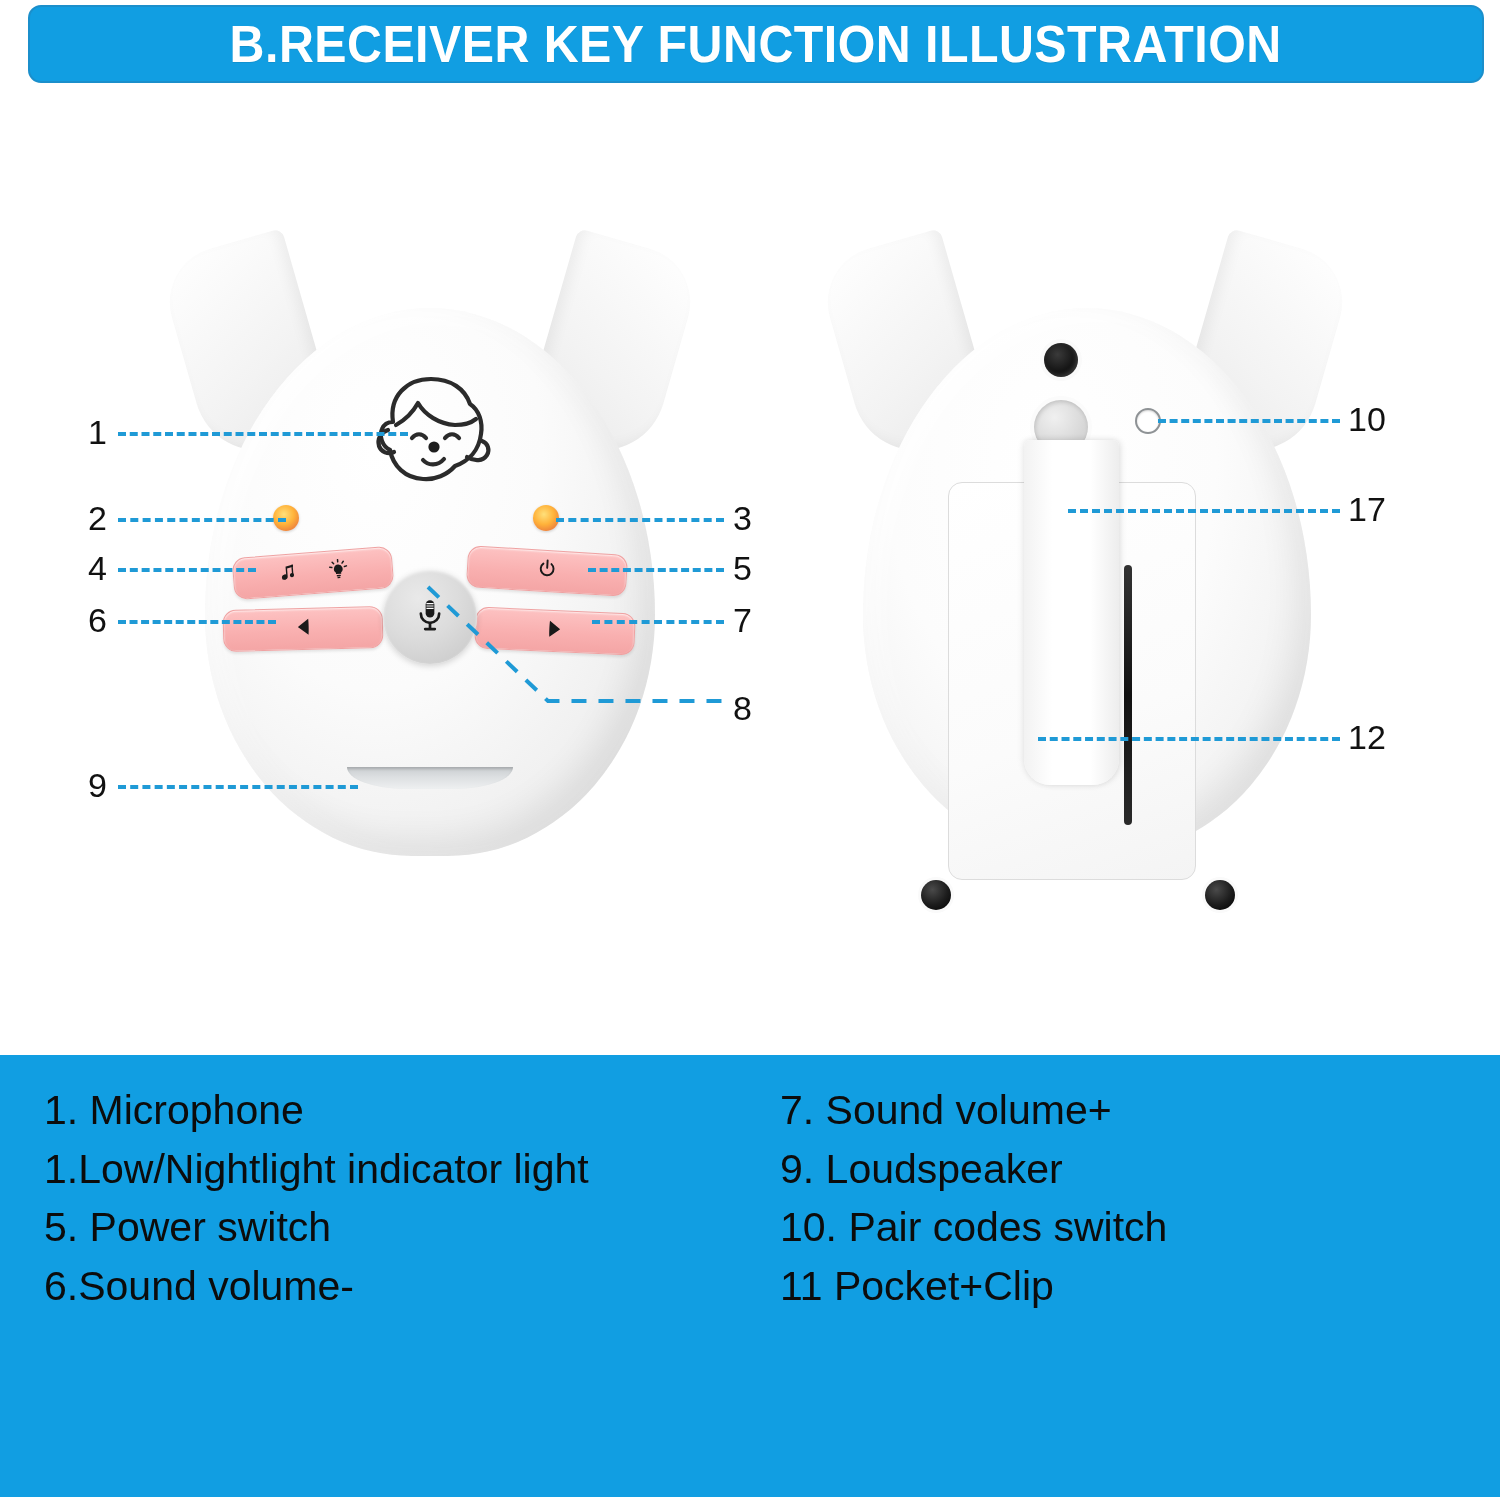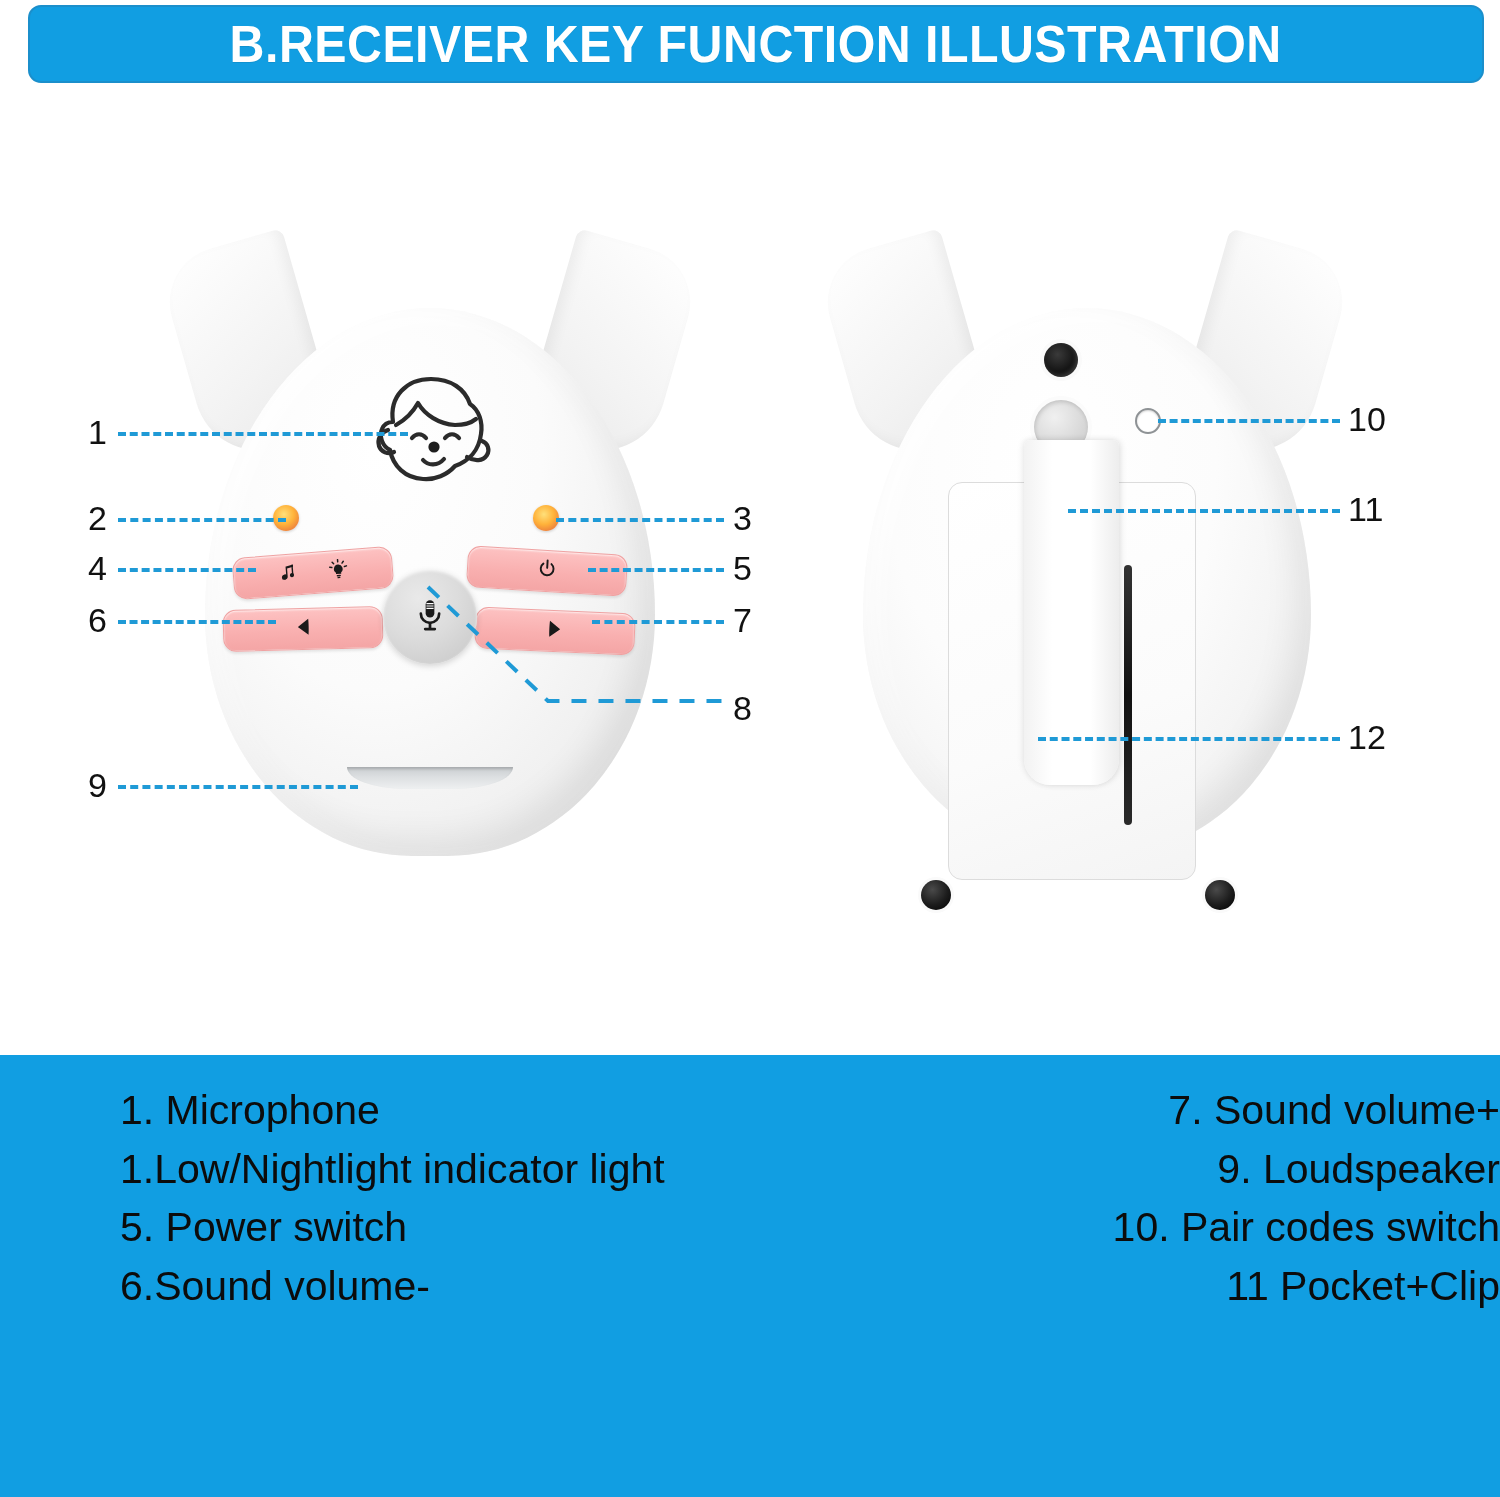--- a/index.html
+++ b/index.html
@@ -138,22 +138,22 @@
   
   .legend{
     position:absolute;left:0;top:1055px;width:1500px;height:442px;
     background:#119ee2;
   }
   .legend-cols{
     position:absolute;left:0;top:26px;width:1500px;
     display:flex;
   }
   .legend-col{box-sizing:border-box;}
-  .legend-col.left{width:760px;padding-left:120px;}
-  .legend-col.right{width:740px;padding-left:20px;text-align:right;}
+  .legend-col.left{width:760px;padding-left:44px;}
+  .legend-col.right{width:740px;padding-left:20px;}
   .legend-item{
     color:#0c0c0c;font-size:41px;line-height:1.43;
     white-space:nowrap;
     font-family:"Liberation Sans","DejaVu Sans",sans-serif;
   }
 </style>
 </head>
 <body>
 
 <div class="page">
@@ -303,21 +303,21 @@
         <path d="M8 6 L128 120 L305 120" fill="none" stroke="#1f9ad6" stroke-width="4" stroke-dasharray="15 12" stroke-linecap="butt"></path>
       </svg>
     </div>
 
     <div class="callout-num" style="left:88px;top:673px;">9</div>
     <div class="leader" style="left:118px;top:690px;width:240px;"></div>
 
     <div class="callout-num" style="left:1348px;top:307px;">10</div>
     <div class="leader" style="left:1158px;top:324px;width:182px;"></div>
 
-    <div class="callout-num" style="left:1348px;top:397px;">11</div>
+    <div class="callout-num" style="left:1348px;top:397px;">17</div>
     <div class="leader" style="left:1068px;top:414px;width:272px;"></div>
 
     <div class="callout-num" style="left:1348px;top:625px;">12</div>
     <div class="leader" style="left:1038px;top:642px;width:302px;"></div>
   </div>
 
   <div class="legend">
     <div class="legend-cols">
       <div class="legend-col left">
         <div class="legend-item">1. Microphone</div>

